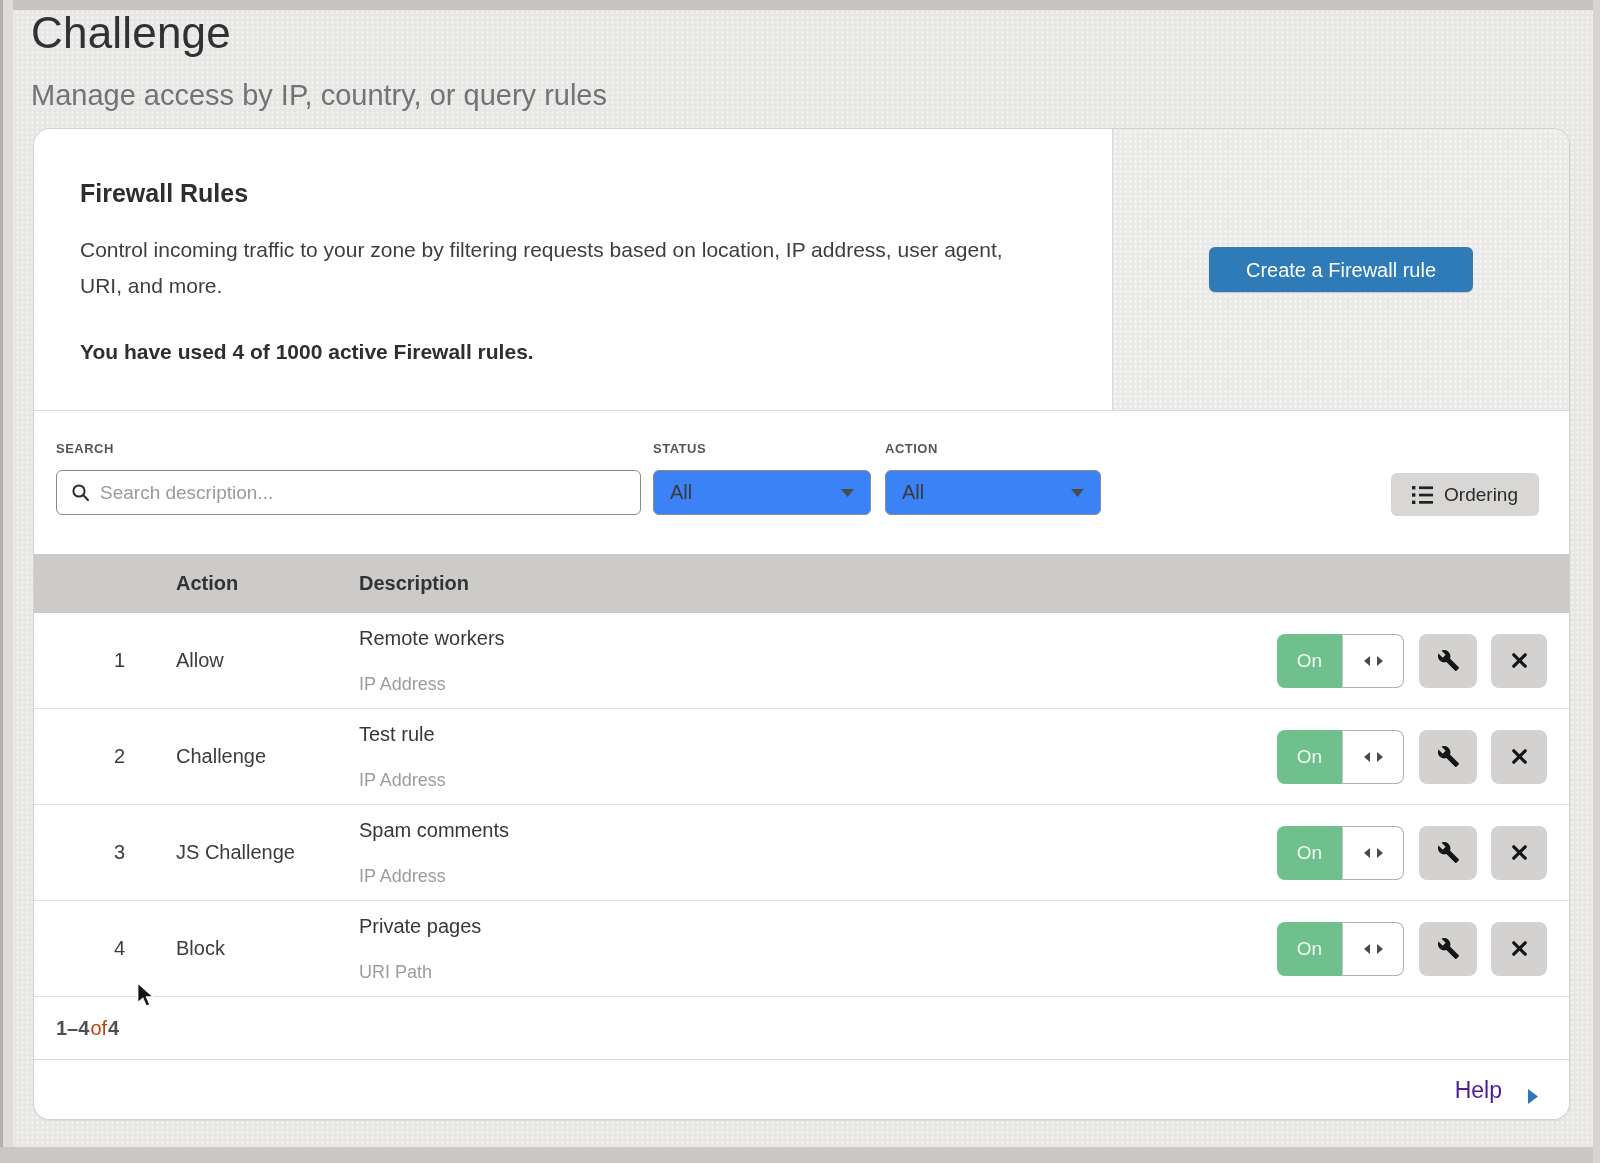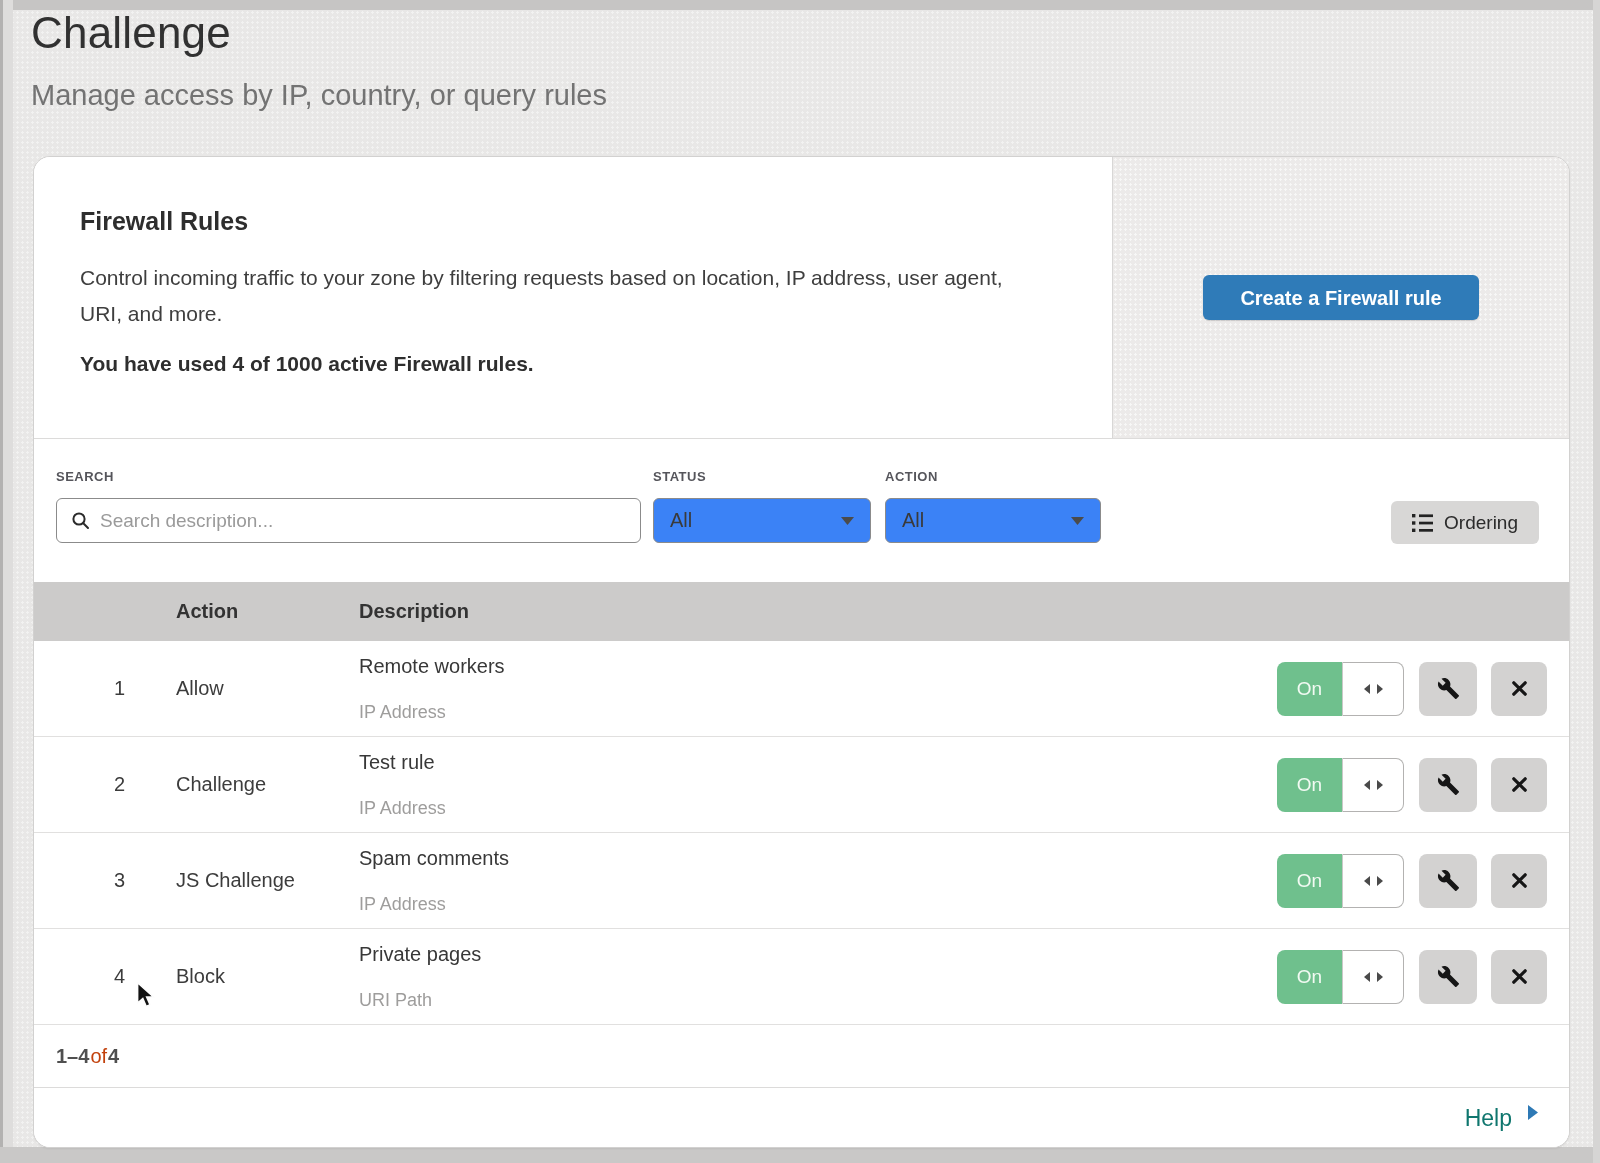--- a/index.html
+++ b/index.html
@@ -20,40 +20,40 @@
   .edge-bottom { position:absolute; left:0; top:1147px; width:1600px; height:16px; background:#c9c8c7; }
   .edge-right  { position:absolute; left:1593px; top:0; width:7px; height:1163px; background:#d6d5d4; }
 
   
   .page-header { position:absolute; left:31px; top:8px; }
   .page-title { font-size:44px; font-weight:400; color:#313131; letter-spacing:.2px; }
   .page-subtitle { margin-top:21px; font-size:29px; font-weight:400; color:#737373; }
 
   
   .card {
-    position:absolute; left:33px; top:156px; width:1537px; height:992px;
+    position:absolute; left:33px; top:128px; width:1537px; height:992px;
     background:#fdfdfd; border:1px solid #d2d1d0; border-radius:17px;
     box-shadow:0 1px 2px rgba(0,0,0,.06);
     overflow:hidden;
   }
 
   
   .top-section { display:flex; height:282px; border-bottom:1px solid #dcdbda; }
   .top-left { flex:1; padding:50px 60px 0 46px; background:#fff; }
   .rules-title { font-size:25px; font-weight:700; color:#2e2e2e; }
   .rules-desc { margin-top:24px; font-size:21px; line-height:36px; color:#3e3e3e; max-width:950px; }
-  .rules-usage { margin-top:20px; font-size:21px; font-weight:700; color:#2e2e2e; }
+  .rules-usage { margin-top:36px; font-size:21px; font-weight:700; color:#2e2e2e; }
   .top-right {
     width:457px; background:#eceae9; border-left:1px solid #d8d7d6;
     background-image: radial-gradient(rgba(255,255,255,.6) 1px, transparent 1.2px);
     background-size:5px 5px;
     display:flex; align-items:center; justify-content:center;
   }
   .create-btn {
-    background:#2f7bb8; color:#fff; font-size:20px; font-weight:700;
+    background:#2f7bb8; color:#fff; font-size:20px; font-weight:400;
     font-family:inherit; border:none; border-radius:6px;
     padding:12px 37px; height:45px; cursor:pointer;
     box-shadow:0 1px 1px rgba(0,0,0,.15);
   }
 
   
   .filter-section { position:relative; height:143px; padding:30px 22px 0 22px; background:#fff; }
   .filter-group { position:absolute; top:30px; }
   .filter-label { font-size:13px; font-weight:700; color:#55555b; letter-spacing:.5px; margin-bottom:14px; }
   .g-search { left:22px; width:585px; }
@@ -118,21 +118,21 @@
     display:flex; align-items:center; justify-content:center; cursor:pointer;
   }
   .btn-wrench { margin-left:15px; }
   .btn-x { margin-left:14px; width:56px; }
 
   
   .pagination-row { height:62px; background:#fff; display:flex; align-items:center; padding:0 22px; font-size:20px; gap:1px; }
   .pg-strong { font-weight:700; color:#4f4f4f; }
   .pg-of { color:#c2410c; }
   .help-row { height:62px; background:#fff; border-top:1px solid #dcdbda; display:flex; align-items:center; justify-content:flex-end; padding:0 31px; }
-  .help-link { display:flex; align-items:flex-start; gap:16px; color:#0f766e; font-size:23px; cursor:pointer; text-decoration:none; }
+  .help-link { display:flex; align-items:flex-end; gap:26px; color:#4c1d95; font-size:23px; cursor:pointer; text-decoration:none; }
 
   .cursor { position:absolute; left:136px; top:982px; pointer-events:none; z-index:50; }
 </style>
 </head>
 <body>
 
 <div class="edge-top"></div>
 <div class="edge-left"></div>
 <div class="edge-bottom"></div>
 <div class="edge-right"></div>

